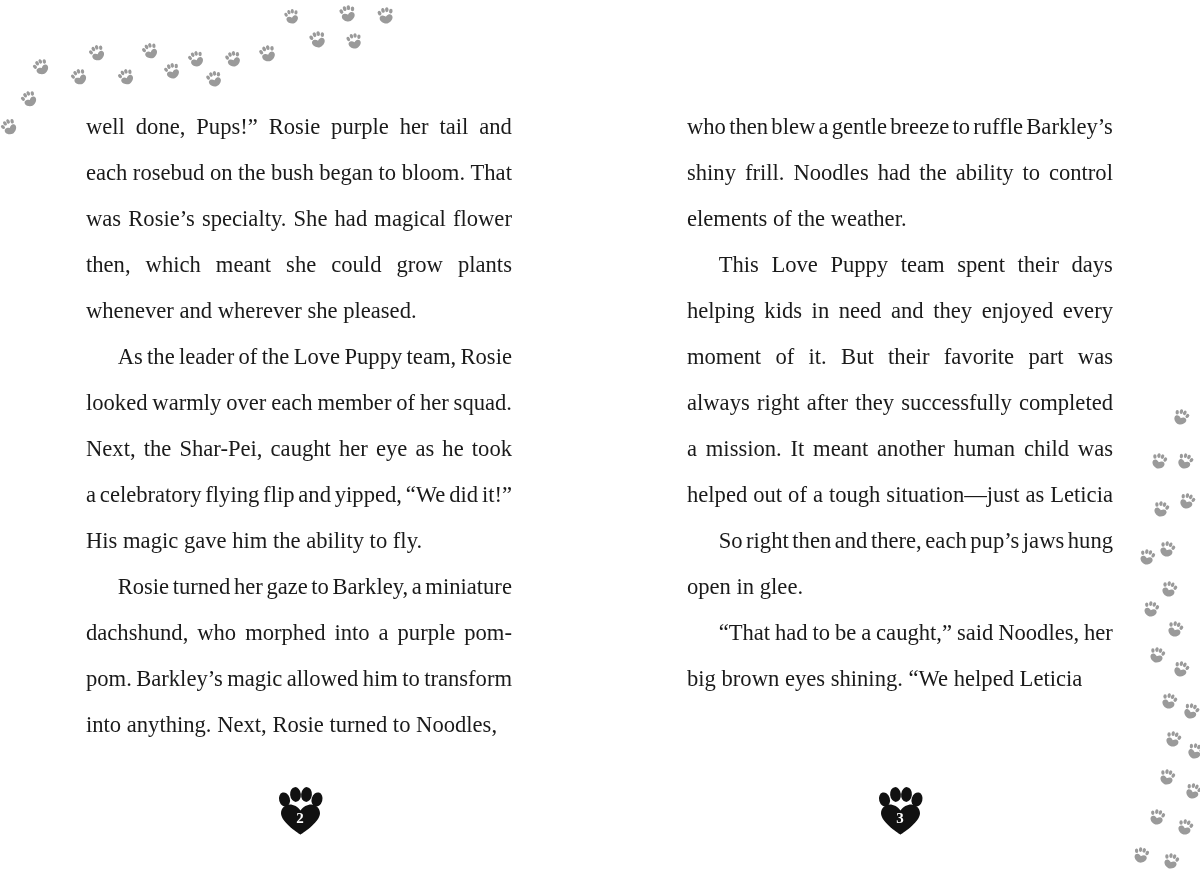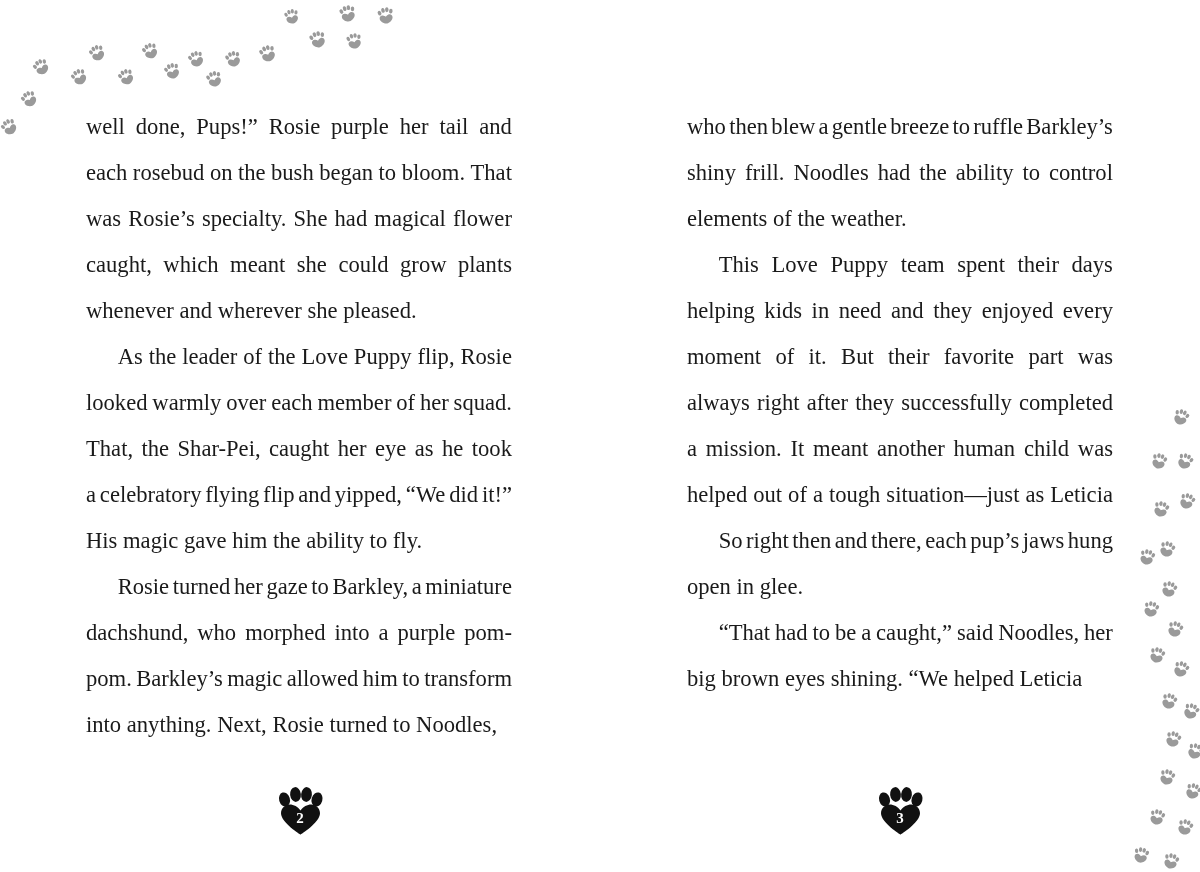--- a/index.html
+++ b/index.html
@@ -407,54 +407,54 @@
             <span class="line j">
               <span>was</span>
               <span>Rosie’s</span>
               <span>specialty.</span>
               <span>She</span>
               <span>had</span>
               <span>magical</span>
               <span>flower</span>
             </span>
             <span class="line j">
-              <span>caught,</span>
+              <span>then,</span>
               <span>which</span>
               <span>meant</span>
               <span>she</span>
               <span>could</span>
               <span>grow</span>
               <span>plants</span>
             </span>
             <span class="line">whenever and wherever she pleased.</span>
           </p>
           <p>
             <span class="line j ind">
               <span>As</span>
               <span>the</span>
               <span>leader</span>
               <span>of</span>
               <span>the</span>
               <span>Love</span>
               <span>Puppy</span>
-              <span>flip,</span>
+              <span>team,</span>
               <span>Rosie</span>
             </span>
             <span class="line j">
               <span>looked</span>
               <span>warmly</span>
               <span>over</span>
               <span>each</span>
               <span>member</span>
               <span>of</span>
               <span>her</span>
               <span>squad.</span>
             </span>
             <span class="line j">
-              <span>That,</span>
+              <span>Next,</span>
               <span>the</span>
               <span>Shar-Pei,</span>
               <span>caught</span>
               <span>her</span>
               <span>eye</span>
               <span>as</span>
               <span>he</span>
               <span>took</span>
             </span>
             <span class="line j">

